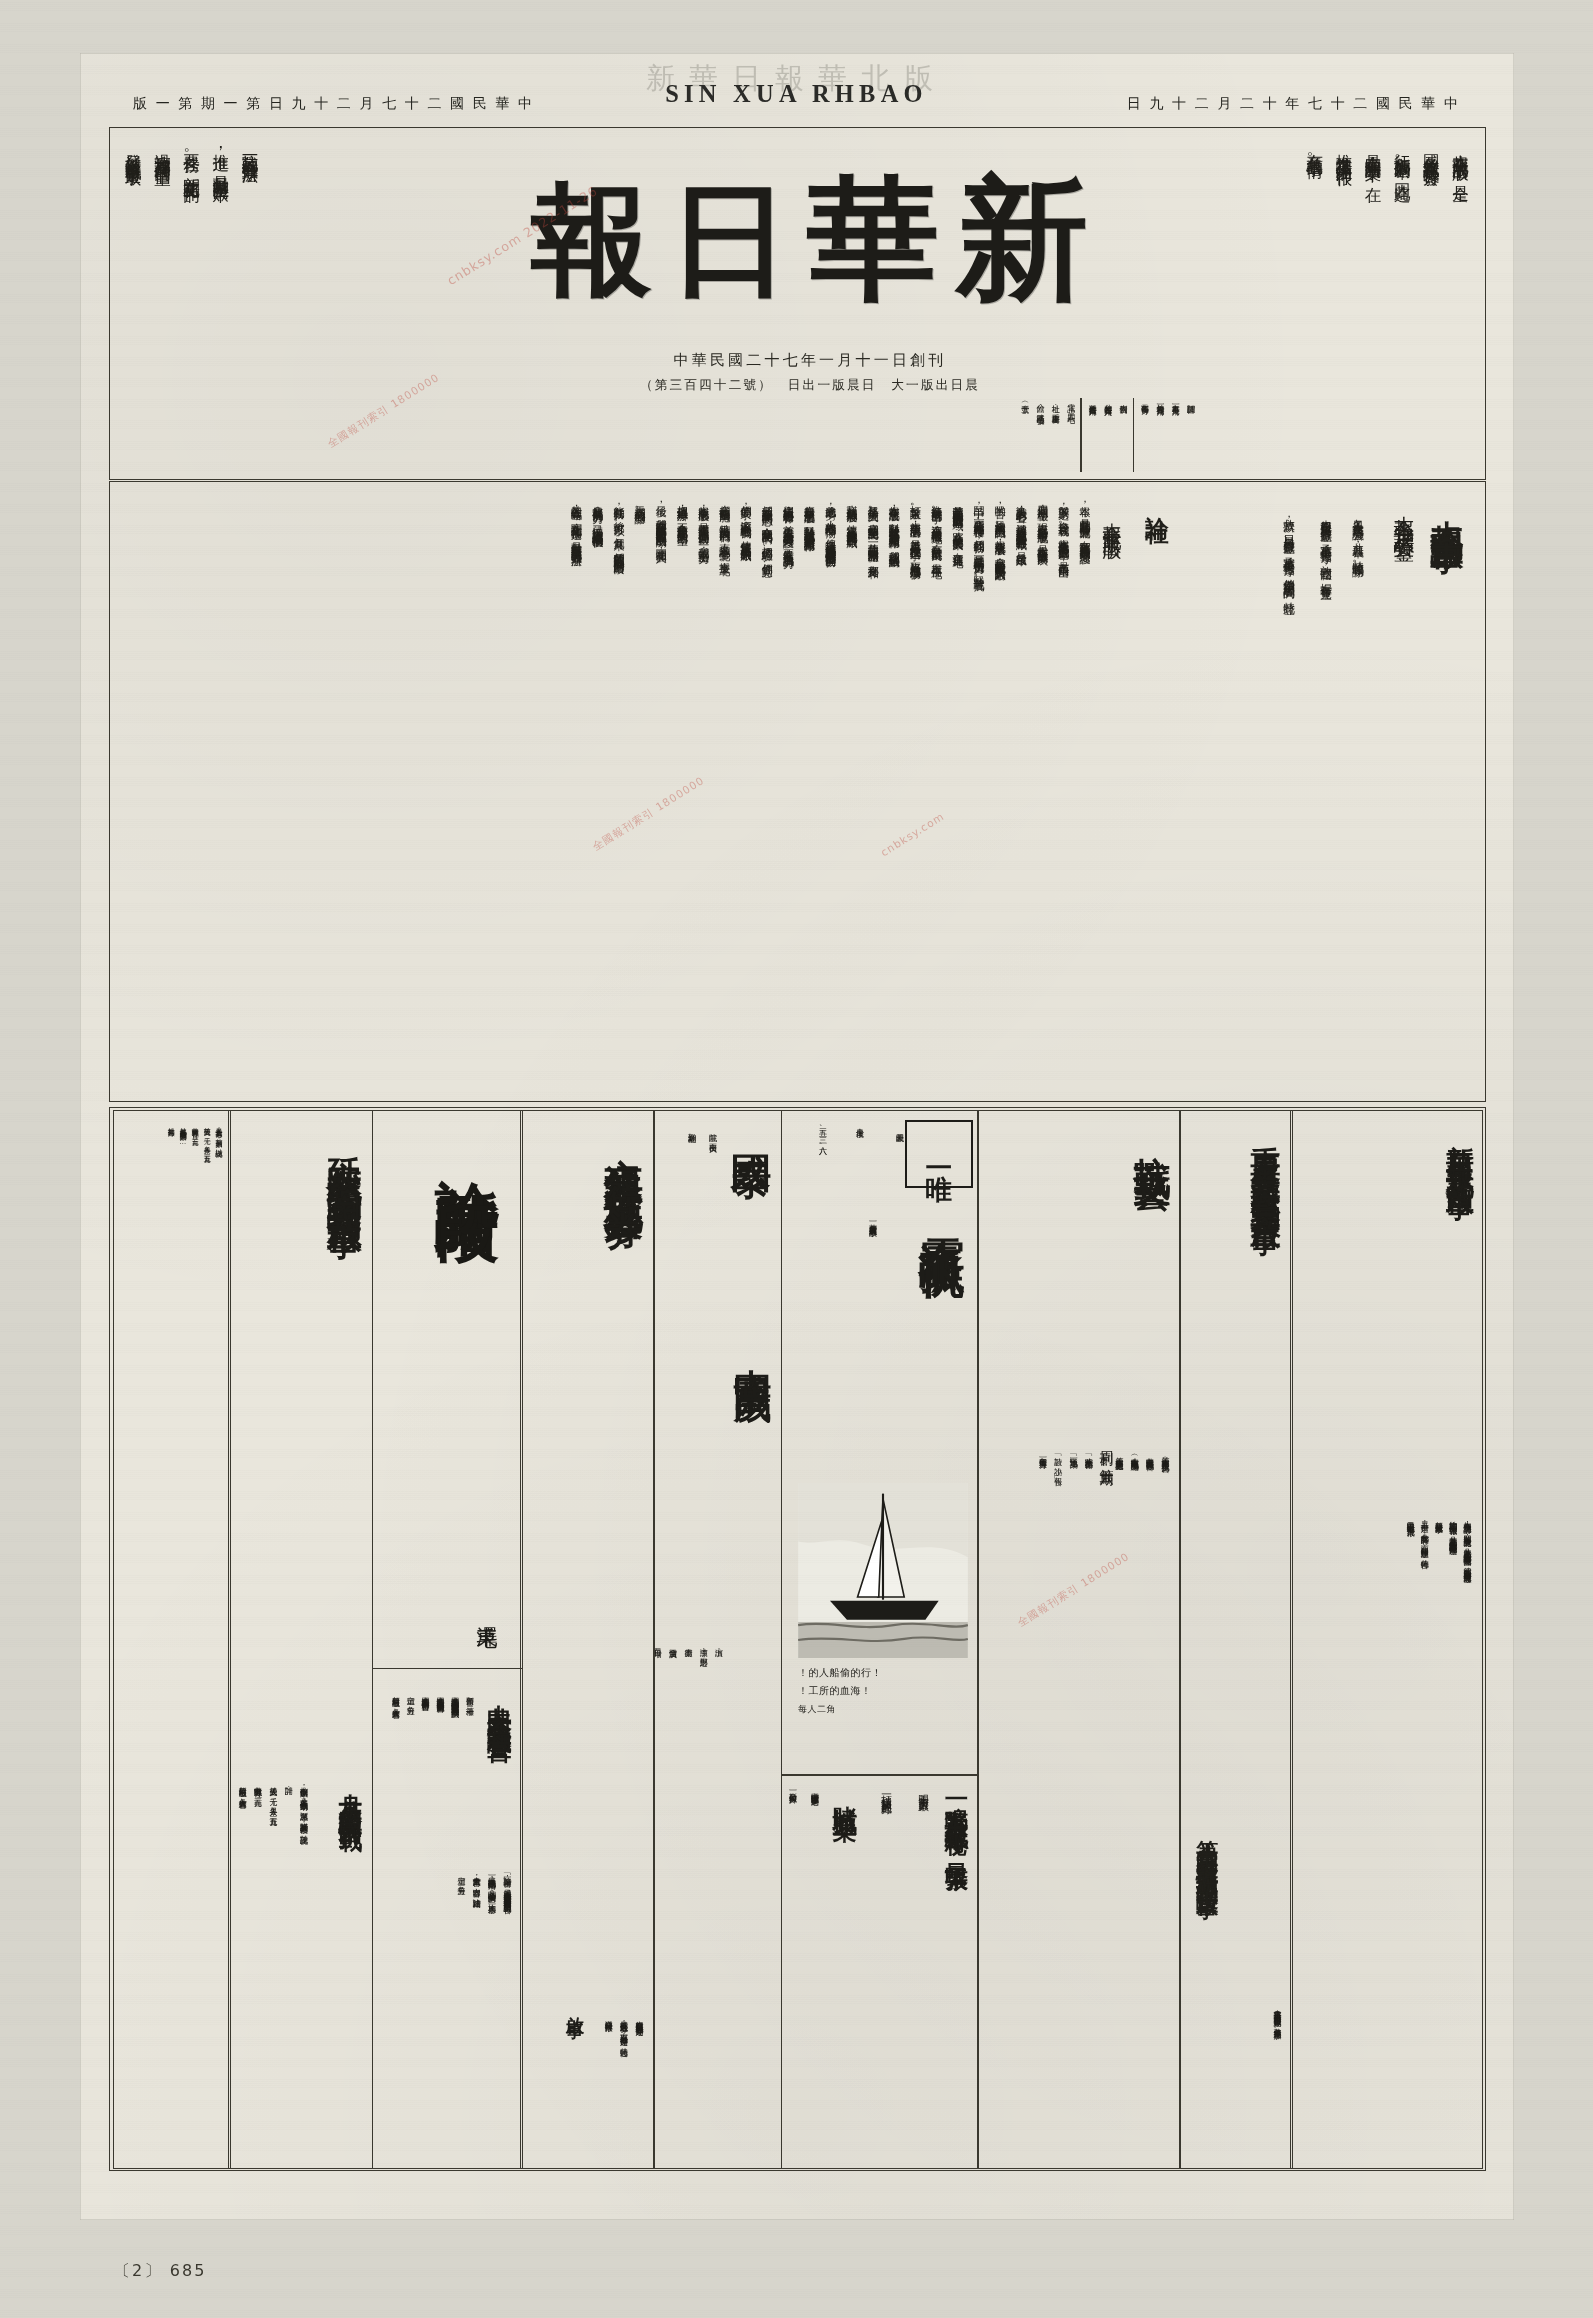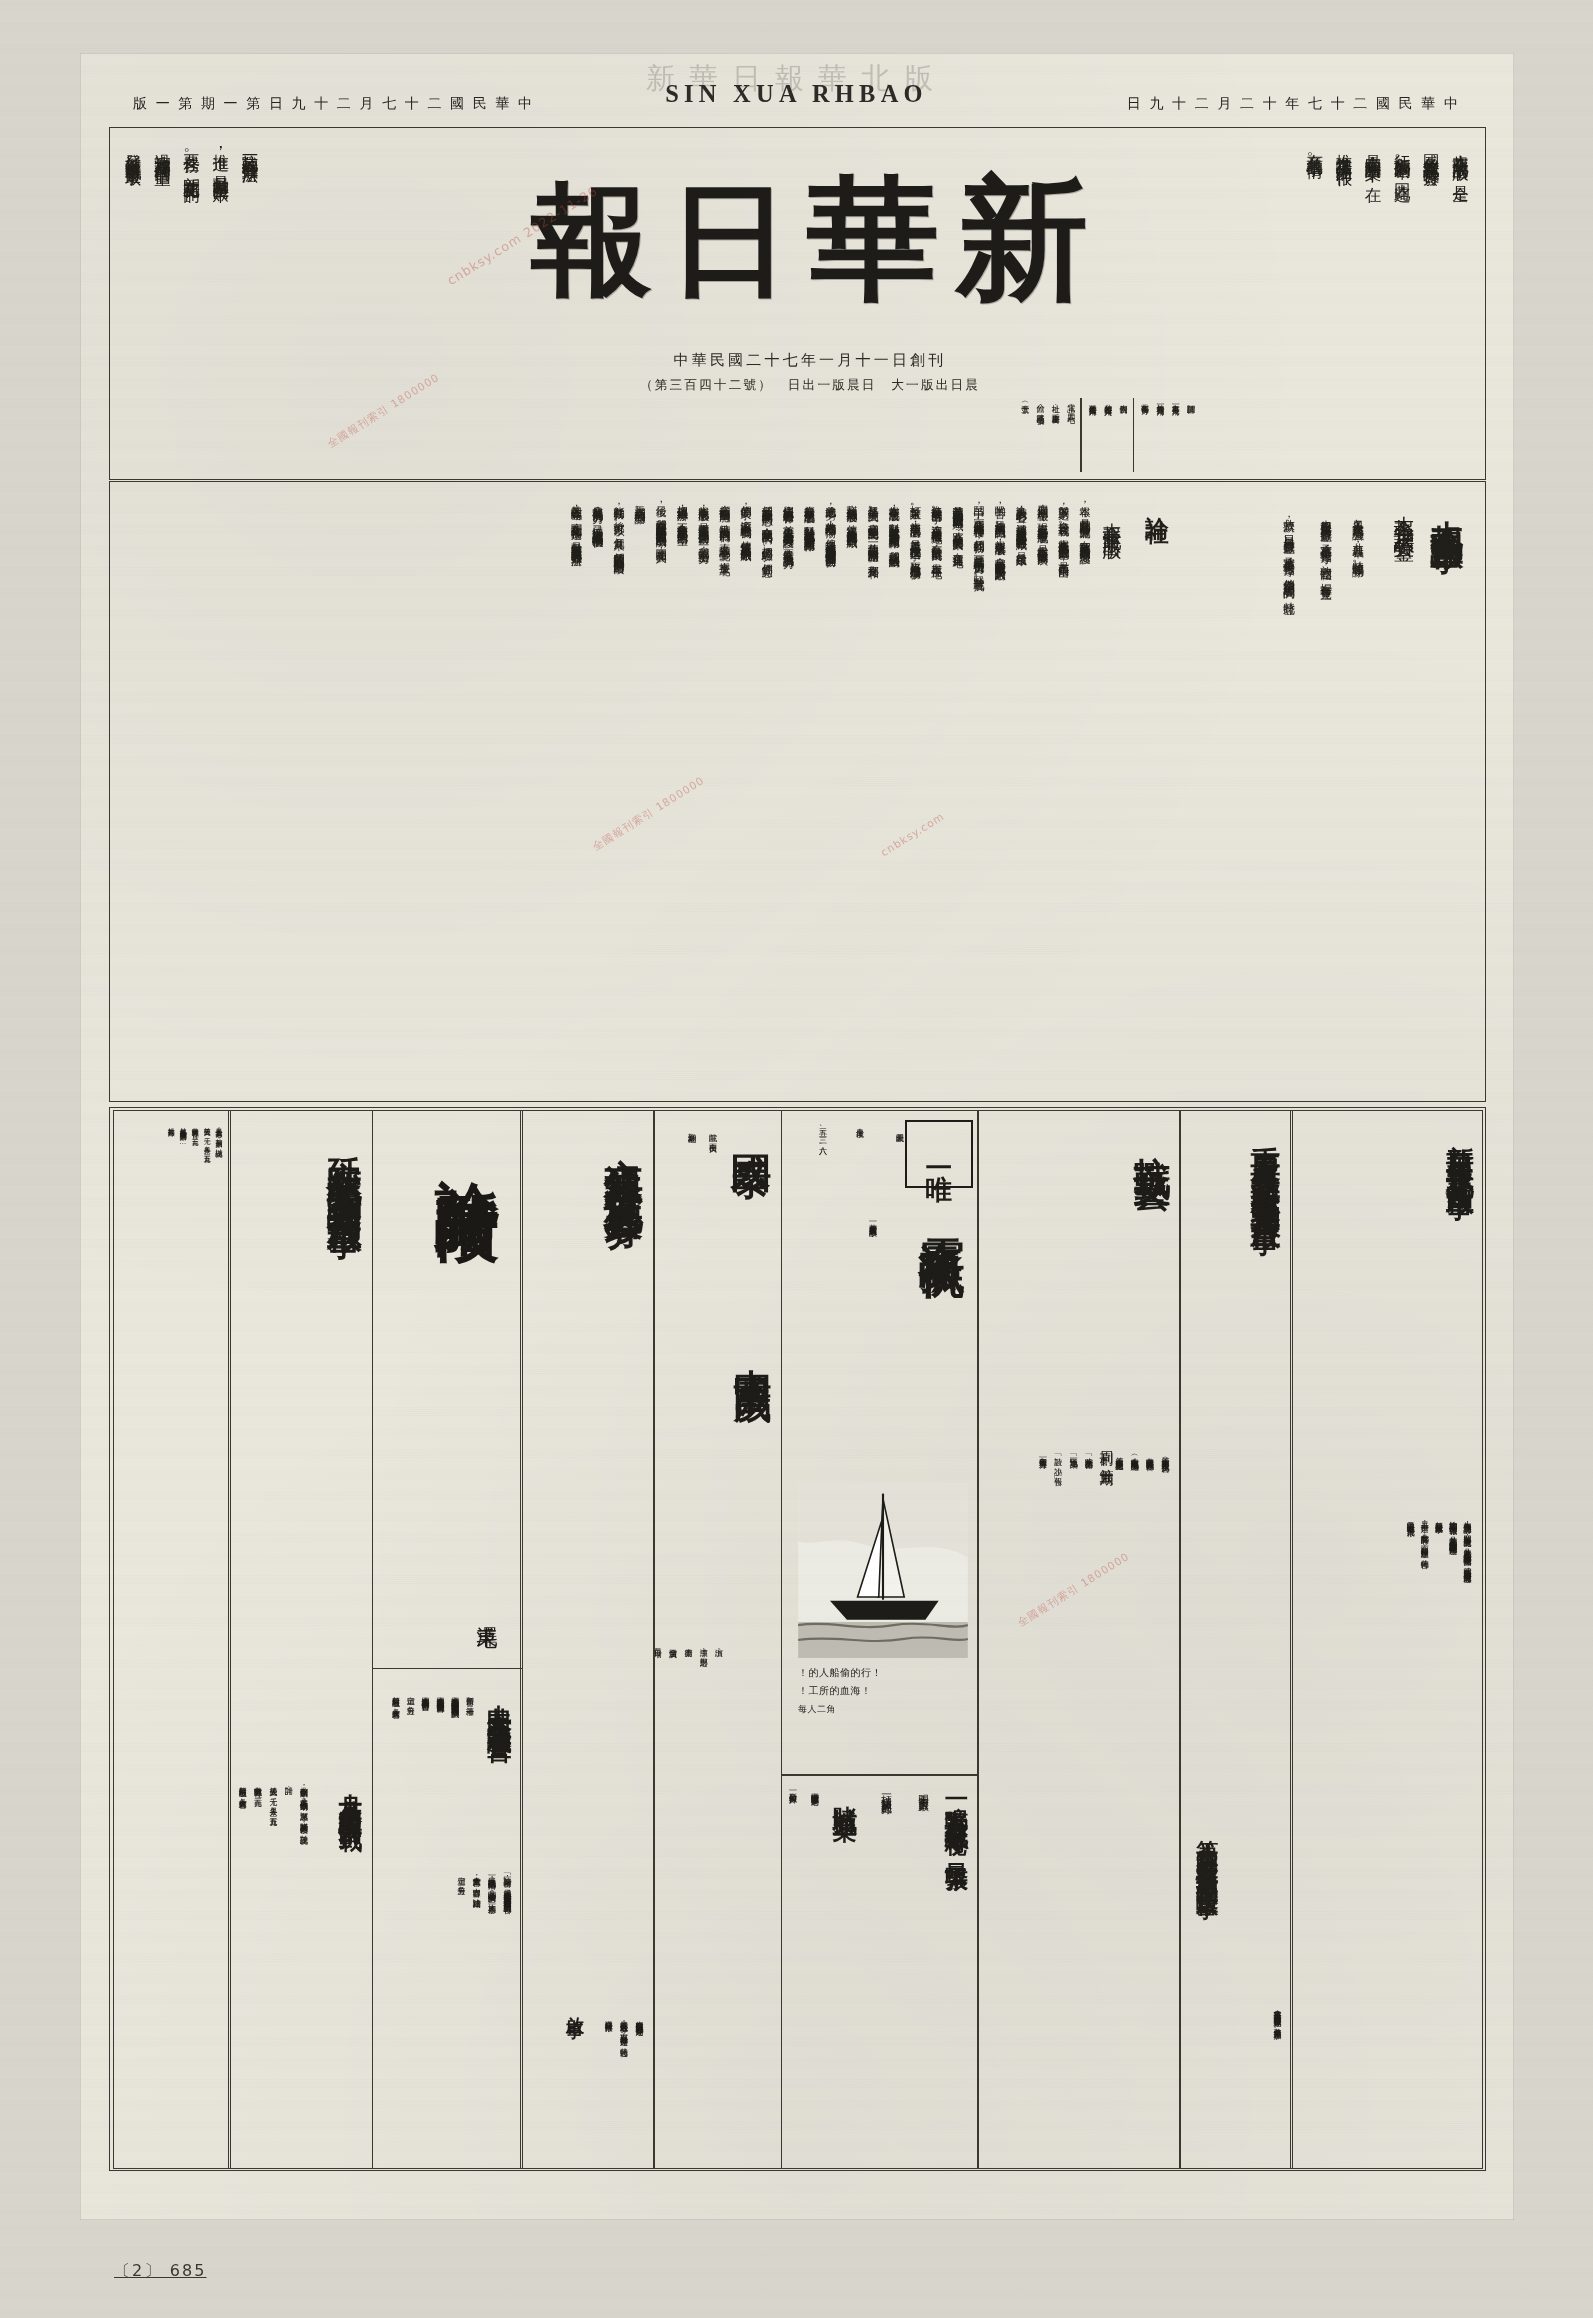--- a/index.html
+++ b/index.html
@@ -149,21 +149,20 @@
     letter-spacing:1.1px;
     transform:rotate(-32deg);
     white-space:nowrap;
     font-family:"DejaVu Sans",sans-serif;
     pointer-events:none;
   }
   .footer{
     position:absolute;left:114px;bottom:37px;
     font-size:16px;color:#3a382f;letter-spacing:2.1px;
     font-family:"DejaVu Sans",sans-serif;
-    text-decoration:underline;
   }
   .noisebar{
     position:absolute;left:0;top:0;width:100%;height:100%;
     pointer-events:none;
     background:repeating-linear-gradient(0deg, rgba(0,0,0,0.012) 0px, rgba(0,0,0,0.012) 0.5px, transparent 0.5px, transparent 2.1px);
   }
 </style>
 </head>
 <body>
 

